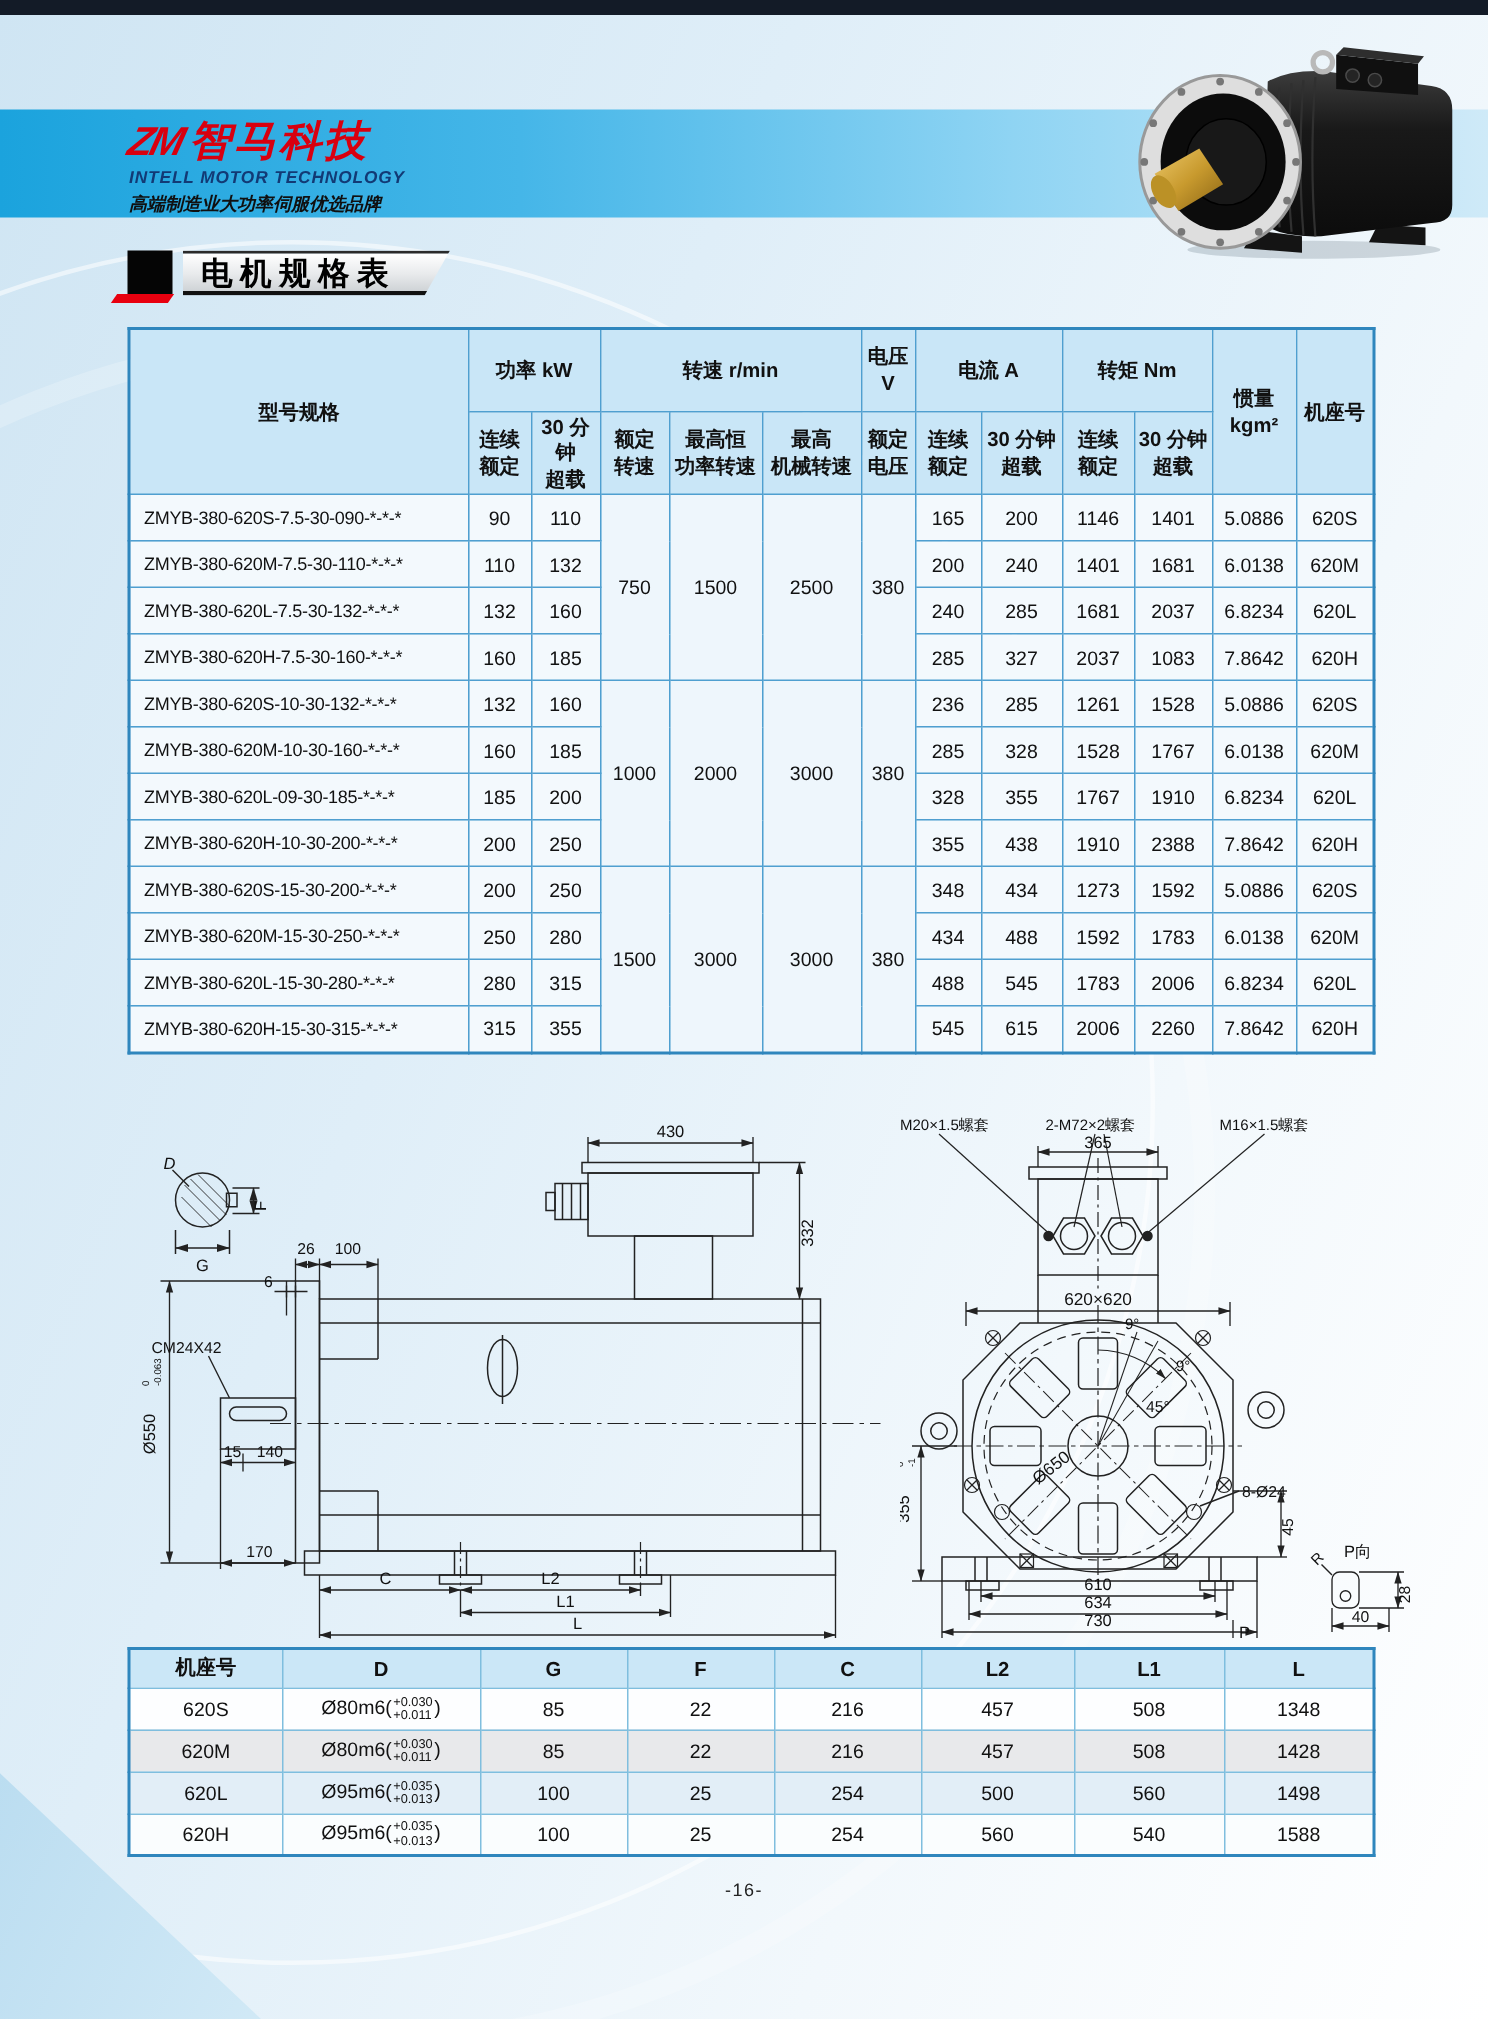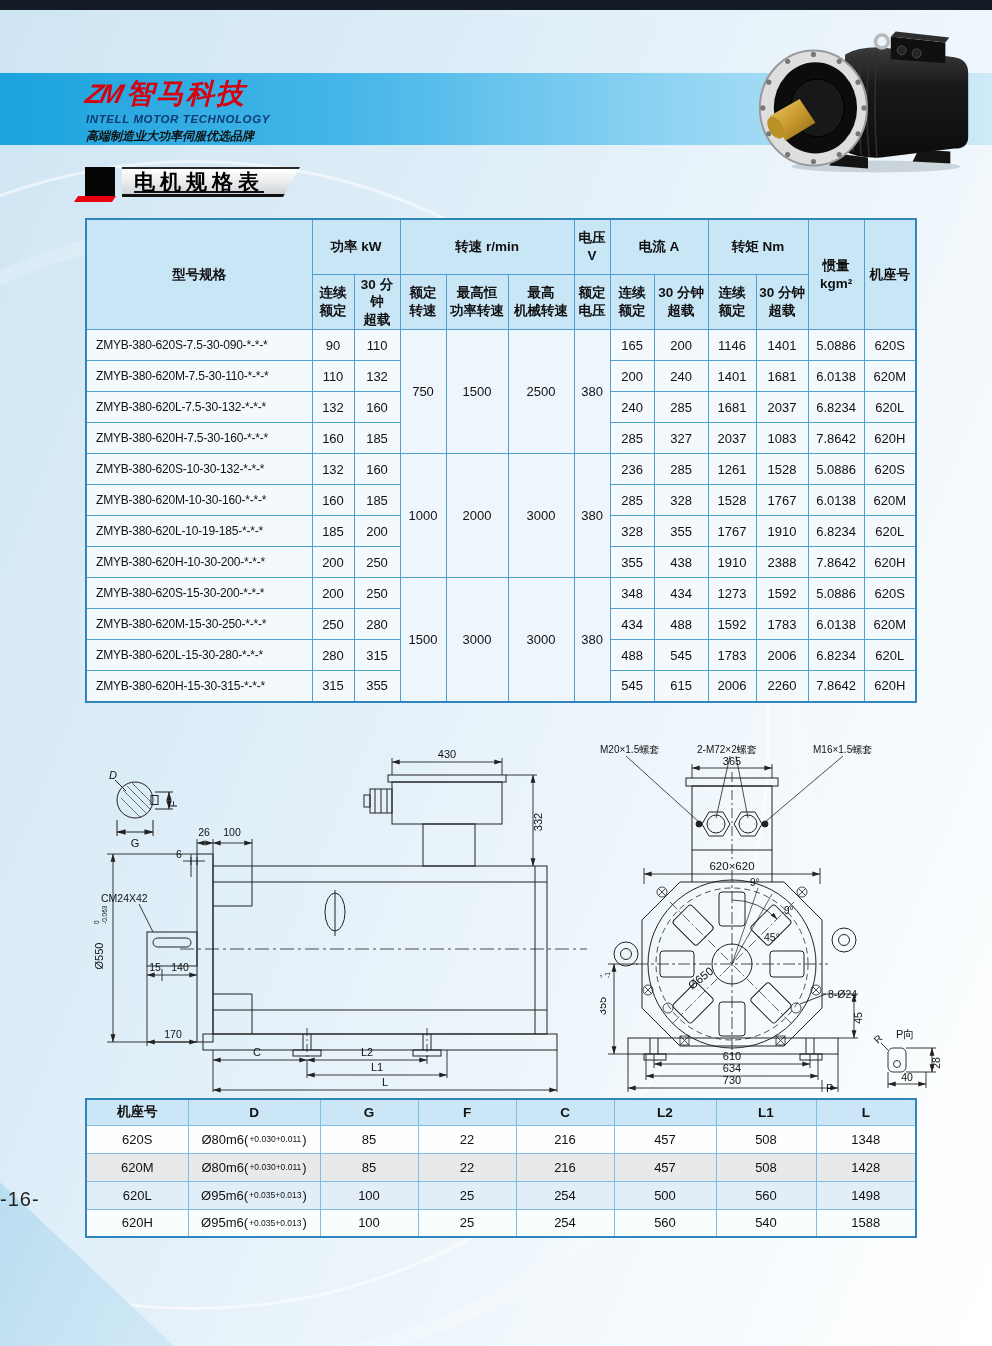--- a/index.html
+++ b/index.html
@@ -20,21 +20,21 @@
   .logo { position:absolute; left:86px; top:79px; }
   .logo-row1 { display:flex; align-items:baseline; gap:5px; }
   .zm-mark { display:inline-block; font-style:italic; font-weight:900; font-size:27px;
              color:#d8000f; transform:skewX(-14deg); letter-spacing:-2px; }
   .logo-zh { font-size:28px; font-weight:bold; font-style:italic; color:#d8000f; letter-spacing:2px; line-height:1; }
   .logo-en { font-size:11.5px; font-weight:bold; font-style:italic; color:#123a75; letter-spacing:.6px; margin-top:3px; }
   .logo-slogan { font-size:12px; font-weight:bold; font-style:italic; color:#101010; margin-top:3px; }
   .page-title { position:absolute; left:292px; top:92px; font-size:26px; font-weight:600; color:#000; letter-spacing:1px; }
   .motor-wrap { position:absolute; left:742px; top:26px; width:248px; height:150px; }
 
-  .sec { position:absolute; display:flex; height:30px;text-decoration:underline; }
+  .sec { position:absolute; display:flex; height:30px; }
   .sec .sq { width:30px; height:30px; background:#050505; position:relative; z-index:2; }
   .sec .sq::after { content:""; position:absolute; left:-9px; bottom:-5px; width:38px; height:6px;
                     background:#e8000f; transform:skewX(-35deg); }
   .sec .band { margin-left:7px; padding:0 36px 0 12px; display:flex; align-items:center;
                font-size:21px; font-weight:bold; color:#000; letter-spacing:5px;
                background:linear-gradient(180deg,#ffffff 0%,#e8eaec 55%,#cfd3d6 100%);
                clip-path:polygon(0 0,100% 0,calc(100% - 17px) 100%,0 100%);
                border-top:2px solid #2a2a2a; border-bottom:3px solid #111; }
   .sec1 { left:85px; top:167px; }
   .sec2 { left:85px; top:731px; }
@@ -50,31 +50,31 @@
   .spec td.mg { background:#eef6fc; }
 
   .dimtab { position:absolute; left:85px; top:1098px; width:830px; border:2px solid #2f86bd; }
   .dimtab th, .dimtab td { border:1px solid #7fbede; text-align:center; vertical-align:middle; }
   .dimtab th { background:#cbe7f7; height:26px; font-size:13.5px; font-weight:bold; }
   .dimtab td { height:28px; font-size:13px; }
   .dimtab tr.r0 td { background:#fdfeff; }
   .dimtab tr.r1 td { background:#e8e9eb; }
   .dimtab tr.r2 td { background:#e2eef7; }
   .dimtab tr.r3 td { background:#fafdfe; }
-  .tol { display:inline-flex; flex-direction:row; font-size:8.5px; line-height:1.1;
+  .tol { display:inline-flex; flex-direction:column; font-size:8.5px; line-height:1.1;
          vertical-align:middle; margin:0 1px; text-align:left; }
   .tol i { font-style:normal; }
 
   .drawings { position:absolute; left:85px; top:742px; width:830px; height:352px; }
   .dwg-left { position:absolute; left:0; top:0; width:510px; height:352px; }
   .dwg-right { position:absolute; left:515px; top:0; width:360px; height:352px; }
   .drawings svg text { font-family:"Liberation Sans", sans-serif; fill:#111; }
 
-  .footer { position:absolute; top:1188px; left:0; width:100%; 
-            font-size:20px; color:#222; letter-spacing:1px; }
+  .footer { position:absolute; top:1253px; left:0; width:100%; text-align:center;
+            font-size:12px; color:#222; letter-spacing:1px; }
 </style>
 </head>
 <body>
 
 <div class="page">
   <div class="deco-arc1"></div>
   <div class="deco-arc2"></div>
   <div class="deco-bl"></div>
   <div class="topbar"></div>
   <div class="banner"></div>
@@ -265,21 +265,21 @@
         <td>160</td>
         <td>185</td>
         <td>285</td>
         <td>328</td>
         <td>1528</td>
         <td>1767</td>
         <td>6.0138</td>
         <td>620M</td>
       </tr>
       <tr>
-        <td class="model">ZMYB-380-620L-10-19-185-*-*-*</td>
+        <td class="model">ZMYB-380-620L-09-30-185-*-*-*</td>
         <td>185</td>
         <td>200</td>
         <td>328</td>
         <td>355</td>
         <td>1767</td>
         <td>1910</td>
         <td>6.8234</td>
         <td>620L</td>
       </tr>
       <tr>

